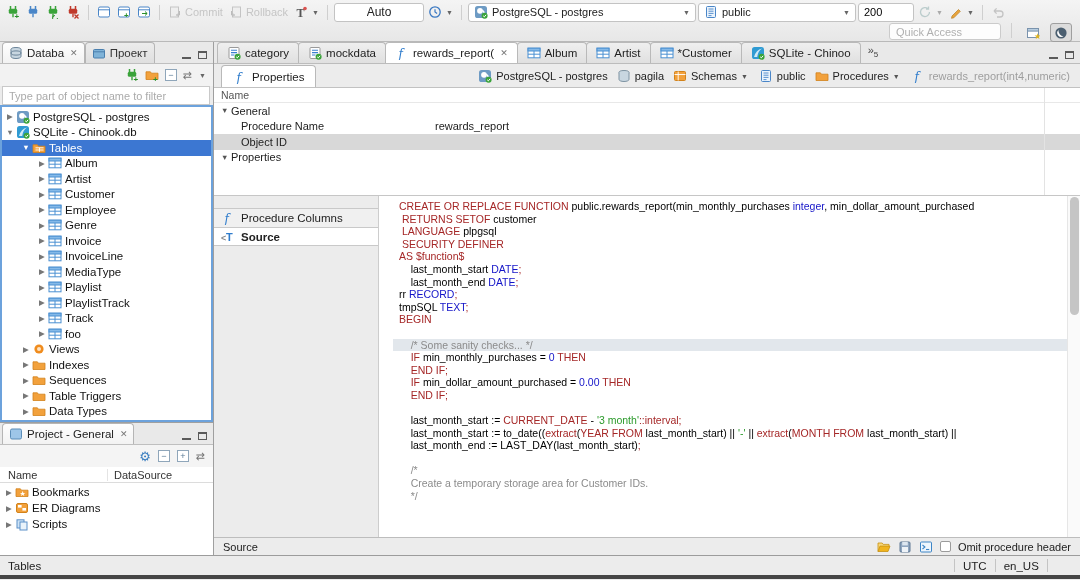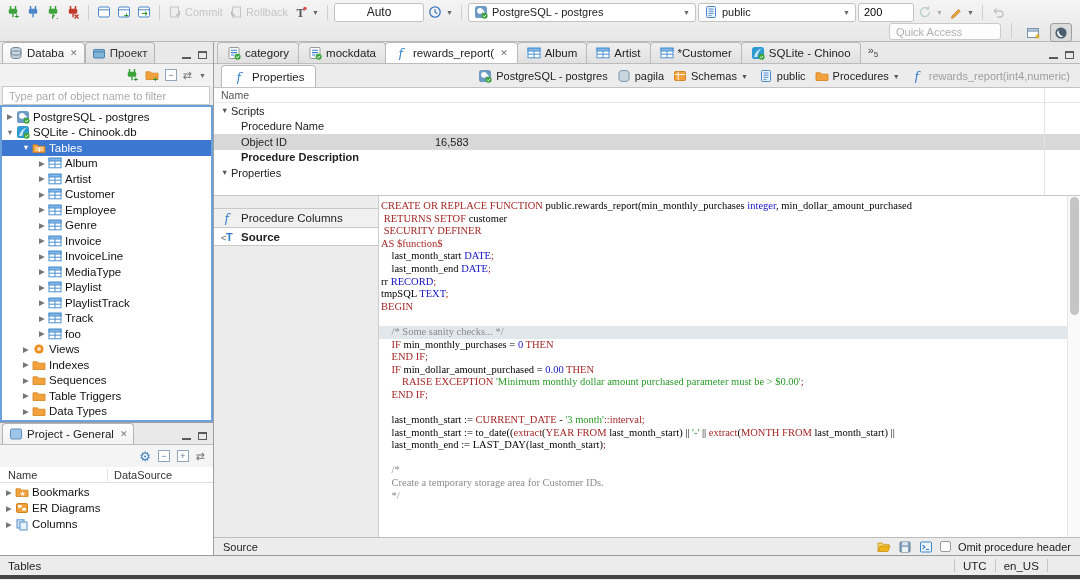--- a/index.html
+++ b/index.html
@@ -80,21 +80,21 @@
   .pbold{font-weight:bold}
   .plink{color:#1b5cc4;text-decoration:underline}
   .vline{position:absolute;top:0;bottom:0;left:830px;width:1px;background:#e3e3e3}
 
   .lower{flex:1;min-height:0;display:flex}
   .sidetabs{width:164px;flex:none;background:#ececec;padding-top:12px}
   .sideitem{height:19px;display:flex;align-items:center;gap:6px;padding:0 7px;border-top:1px solid #c9c9c9;background:#f0f0f0;color:#222;font-size:11.5px}
   .sideitem:last-child{border-bottom:1px solid #c9c9c9}
   .sideitem.active{background:#fff;font-weight:bold}
   .codewrap{flex:1;min-width:0;display:flex;background:#fff;border-left:1px solid #cdcdcd}
-  .code{flex:1;min-width:0;padding:4px 0 0 2px;font-family:Liberation Serif, serif;font-size:10.5px;line-height:12.6px;overflow:hidden;cursor:text}
+  .code{flex:1;min-width:0;padding:4px 0 0 20px;font-family:Liberation Sans, sans-serif;font-size:10.5px;line-height:12.6px;overflow:hidden;cursor:text}
   .cl{height:12.6px;white-space:pre}
   .cl.hl{background:#e2e7ec;margin-left:-6px;padding-left:6px}
   .vscroll{width:13px;flex:none;background:#fafafa;border-left:1px solid #e6e6e6;padding:1px}
   .thumb{width:9px;height:118px;margin-left:1px;background:#c5c5c5;border-radius:5px}
 
   .editor-status{height:18px;background:#ececec;border-top:1px solid #bdbdbd;display:flex;align-items:center;gap:7px;padding:0 9px;font-size:11px}
   .flex1{flex:1}
   .checkbox{width:11px;height:11px;border:1px solid #9b9b9b;border-radius:2px;background:#fff;display:inline-block;flex:none}
 
   
@@ -604,21 +604,21 @@
               <span>ER Diagrams</span>
             </div>
             <div class="trow" style="padding-left: 4px; height: 16px;">
               <span class="exp">▶</span>
               <span class="ico">
                 <svg width="14" height="14" viewBox="0 0 14 14">
                   <rect x="2" y="2.8" width="7" height="8.2" fill="#cfe4f7" stroke="#5b8fc8"></rect>
                   <rect x="5" y="5" width="7" height="8" fill="#e9f3fb" stroke="#5b8fc8"></rect>
                 </svg>
               </span>
-              <span>Columns</span>
+              <span>Scripts</span>
             </div>
           </div>
       </div>
     </div>
 
     <div class="editor">
       <div class="etabs">
           <div class="etab">
             <span class="ico">
               <svg width="14" height="14" viewBox="0 0 14 14">
@@ -769,43 +769,36 @@
       </div>
 
       <div class="props">
         <div class="phead">
           <span class="namecol">Name</span>
         </div>
         <div>
             <div class="prow">
               <span class="namecol">
                 <span class="pexp">▼</span>
-                <span>Scripts</span>
+                <span>General</span>
               </span>
               <span class="valuecol"></span>
             </div>
             <div class="prow">
               <span class="namecol">
                 <span class="pindent"></span>
                 <span>Procedure Name</span>
               </span>
+              <span class="valuecol"><span>rewards_report</span></span>
             </div>
             <div class="prow sel">
               <span class="namecol">
                 <span class="pindent"></span>
                 <span>Object ID</span>
               </span>
-              <span class="valuecol"><span>16,583</span></span>
-            </div>
-            <div class="prow">
-              <span class="namecol pbold">
-                <span class="pindent"></span>
-                <span>Procedure Description</span>
-              </span>
-              <span class="valuecol"></span>
             </div>
             <div class="prow">
               <span class="namecol">
                 <span class="pexp">▼</span>
                 <span>Properties</span>
               </span>
               <span class="valuecol"></span>
             </div>
           </div>
         <div class="vline"></div>
@@ -828,33 +821,33 @@
                   <text x="5" y="11" font-size="11" font-weight="bold" fill="#2f7ccc">T</text>
                 </svg>
               </span>
               <span>Source</span>
             </div>
           </div>
         <div class="codewrap">
           <div class="code">
               <div class="cl"><span style="color: rgb(165, 39, 39);">CREATE OR REPLACE FUNCTION</span><span style="color: rgb(0, 0, 0);"> public.rewards_report(min_monthly_purchases </span><span style="color: rgb(20, 20, 200);">integer</span><span style="color: rgb(0, 0, 0);">, min_dollar_amount_purchased </span></div>
               <div class="cl"><span style="color: rgb(0, 0, 0);"> </span><span style="color: rgb(165, 39, 39);">RETURNS SETOF</span><span style="color: rgb(0, 0, 0);"> customer</span></div>
+              <div class="cl"><span style="color: rgb(0, 0, 0);"> </span><span style="color: rgb(165, 39, 39);">LANGUAGE</span><span style="color: rgb(0, 0, 0);"> plpgsql</span></div>
               <div class="cl"><span style="color: rgb(0, 0, 0);"> </span><span style="color: rgb(165, 39, 39);">SECURITY DEFINER</span></div>
               <div class="cl"><span style="color: rgb(165, 39, 39);">AS $function$</span></div>
               <div class="cl"><span style="color: rgb(0, 0, 0);">    last_month_start </span><span style="color: rgb(20, 20, 200);">DATE</span><span style="color: rgb(165, 39, 39);">;</span></div>
               <div class="cl"><span style="color: rgb(0, 0, 0);">    last_month_end </span><span style="color: rgb(20, 20, 200);">DATE</span><span style="color: rgb(165, 39, 39);">;</span></div>
               <div class="cl"><span style="color: rgb(0, 0, 0);">rr </span><span style="color: rgb(20, 20, 200);">RECORD</span><span style="color: rgb(165, 39, 39);">;</span></div>
               <div class="cl"><span style="color: rgb(0, 0, 0);">tmpSQL </span><span style="color: rgb(20, 20, 200);">TEXT</span><span style="color: rgb(165, 39, 39);">;</span></div>
               <div class="cl"><span style="color: rgb(165, 39, 39); text-align: right;">BEGIN</span></div>
               <div class="cl">&nbsp;</div>
               <div class="cl hl"><span style="color: rgb(139, 139, 139);">    /* Some sanity checks... */</span></div>
               <div class="cl"><span style="color: rgb(0, 0, 0);">    </span><span style="color: rgb(165, 39, 39);">IF</span><span style="color: rgb(0, 0, 0);"> min_monthly_purchases = </span><span style="color: rgb(20, 20, 200);">0</span><span style="color: rgb(0, 0, 0);"> </span><span style="color: rgb(165, 39, 39);">THEN</span></div>
               <div class="cl"><span style="color: rgb(0, 0, 0);">    </span><span style="color: rgb(165, 39, 39);">END IF;</span></div>
               <div class="cl"><span style="color: rgb(0, 0, 0);">    </span><span style="color: rgb(165, 39, 39);">IF</span><span style="color: rgb(0, 0, 0);"> min_dollar_amount_purchased = </span><span style="color: rgb(20, 20, 200);">0.00</span><span style="color: rgb(0, 0, 0);"> </span><span style="color: rgb(165, 39, 39);">THEN</span></div>
-              <div class="cl"><span style="color: rgb(0, 0, 0);">        </span><span style="color: rgb(165, 39, 39);">RAISE EXCEPTION</span><span style="color: rgb(0, 0, 0);"> </span><span style="color: rgb(42, 154, 42);">'Minimum monthly dollar amount purchased parameter must be &gt; $0.00'</span><span style="color: rgb(165, 39, 39);">;</span></div>
               <div class="cl"><span style="color: rgb(0, 0, 0);">    </span><span style="color: rgb(165, 39, 39);">END IF;</span></div>
               <div class="cl">&nbsp;</div>
               <div class="cl"><span style="color: rgb(0, 0, 0);">    last_month_start := </span><span style="color: rgb(165, 39, 39);">CURRENT_DATE</span><span style="color: rgb(0, 0, 0);"> - </span><span style="color: rgb(42, 154, 42);">'3 month'</span><span style="color: rgb(165, 39, 39);">::interval;</span></div>
               <div class="cl"><span style="color: rgb(0, 0, 0);">    last_month_start := to_date((</span><span style="color: rgb(165, 39, 39);">extract</span><span style="color: rgb(0, 0, 0);">(</span><span style="color: rgb(165, 39, 39);">YEAR FROM</span><span style="color: rgb(0, 0, 0);"> last_month_start) || </span><span style="color: rgb(42, 154, 42);">'-'</span><span style="color: rgb(0, 0, 0);"> || </span><span style="color: rgb(165, 39, 39);">extract</span><span style="color: rgb(0, 0, 0);">(</span><span style="color: rgb(165, 39, 39);">MONTH FROM</span><span style="color: rgb(0, 0, 0);"> last_month_start) || </span></div>
               <div class="cl"><span style="color: rgb(0, 0, 0);">    last_month_end := LAST_DAY(last_month_start)</span><span style="color: rgb(165, 39, 39);">;</span></div>
               <div class="cl">&nbsp;</div>
               <div class="cl"><span style="color: rgb(139, 139, 139);">    /*</span></div>
               <div class="cl"><span style="color: rgb(139, 139, 139);">    Create a temporary storage area for Customer IDs.</span></div>
               <div class="cl"><span style="color: rgb(139, 139, 139);">    */</span></div>
             </div>

